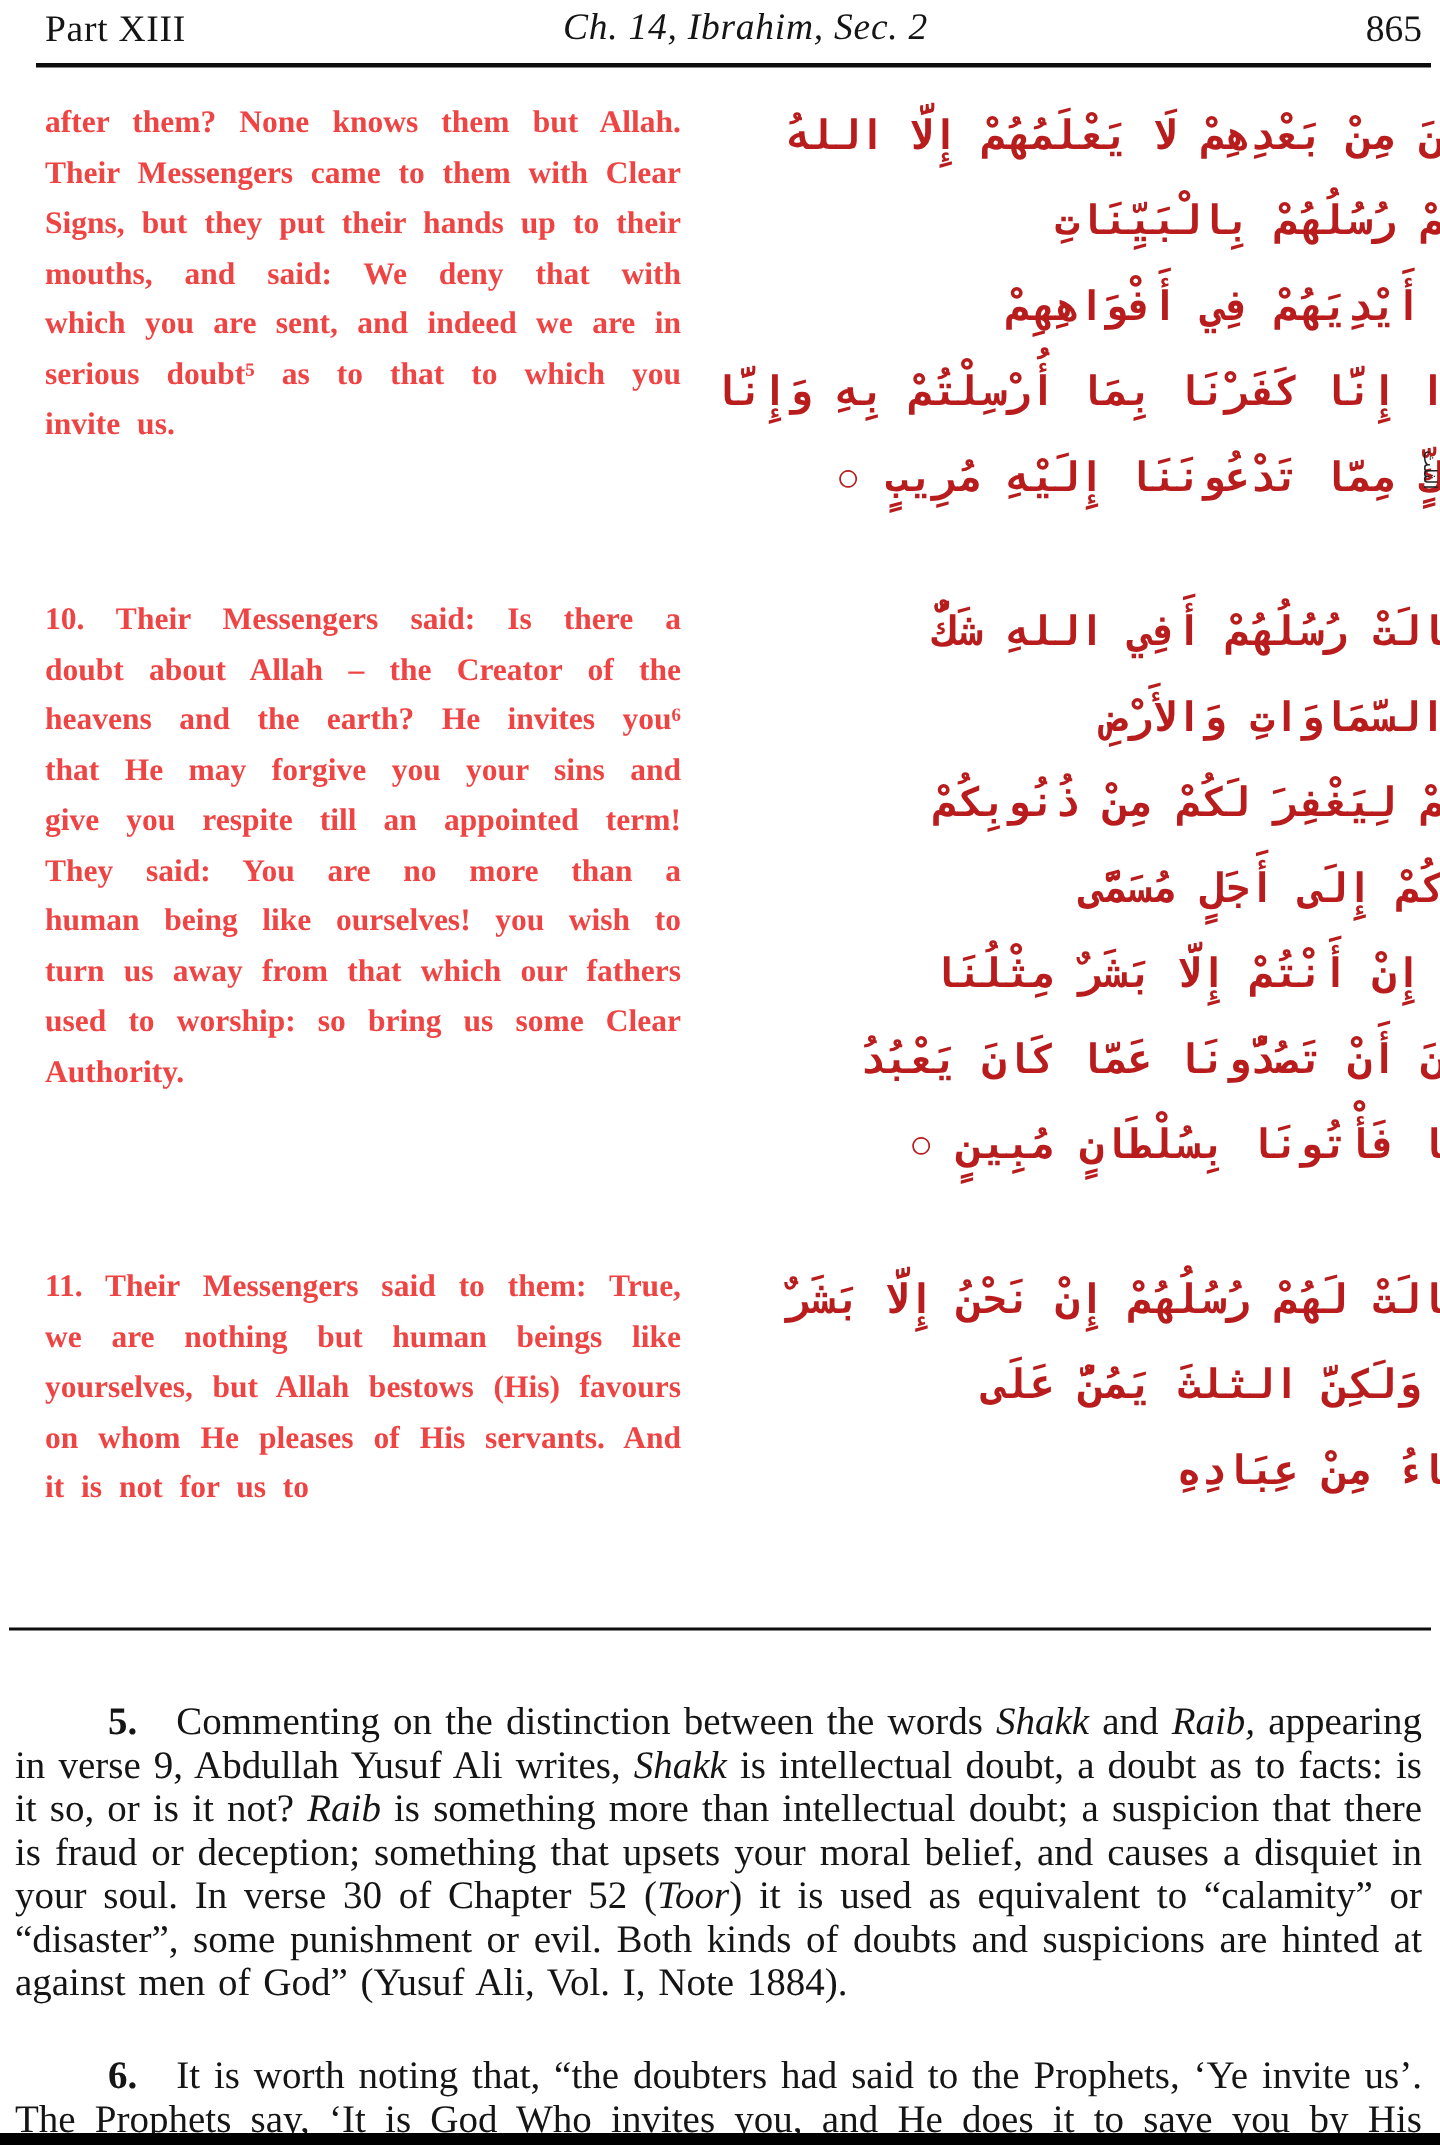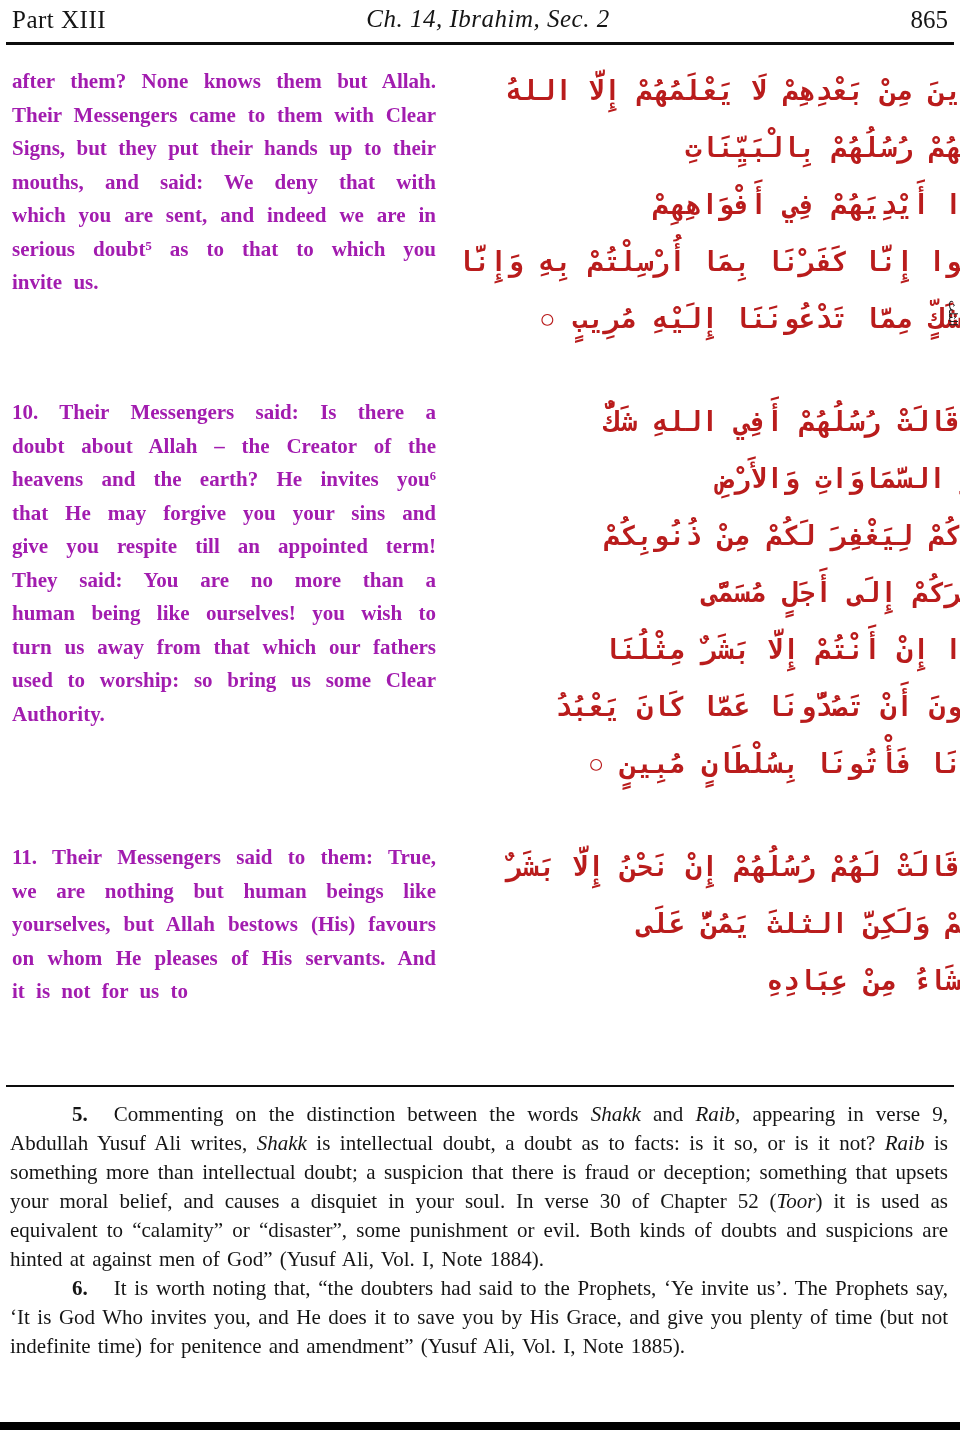--- a/index.html
+++ b/index.html
@@ -3,21 +3,21 @@
 <meta charset="utf-8">
 <style>
   * { margin: 0; padding: 0; box-sizing: border-box; }
   html, body { width: 960px; }
   body {
     width: 960px; height: 1430px;
     background: #ffffff; color: #151515;
     font-family: "Liberation Serif", "DejaVu Serif", serif;
     overflow: hidden; position: relative;
   }
-  .page { position: relative; width: 960px; height: 1430px; padding: 4px 10px 0 10px; }
+  .page { position: relative; width: 960px; height: 1430px; padding: 4px 10px 0 28px; }
 
   
   .page-header { position: relative; height: 36px; font-size: 25px; }
   .part-label { position: absolute; left: 2px; top: 2px; letter-spacing: 0.5px; }
   .chapter-title { position: absolute; left: 16px; right: 0; top: 1px; text-align: center; font-style: italic; letter-spacing: 0.5px; }
   .page-number { position: absolute; right: 2px; top: 2px; text-align: right; }
   .header-rule { border-top: 3px solid #0d0d0d; margin: 2px -4px 0 -4px; }
 
   
   .content {
@@ -28,21 +28,21 @@
     margin-top: 20px;
     padding: 0 2px;
   }
   .verse-en {
     grid-column: 1;
     font-weight: bold;
     font-size: 21px;
     line-height: 33.5px;
     text-align: justify;
     word-spacing: 6px;
-    color: #a21caf;
+    color: #ef4444;
   }
   .verse-ar {
     grid-column: 2;
     direction: rtl;
     font-family: Liberation Mono, monospace;
     font-weight: bold;
     font-size: 27px;
     line-height: 57px;
     color: #b91c1c;
     padding-right: 2px;
@@ -54,23 +54,23 @@
     position: absolute; right: 0px; top: 300px;
     writing-mode: vertical-rl;
     font-family: "DejaVu Sans", sans-serif;
     font-size: 12px; color: #222;
   }
 
   
   .footnote-rule { position: absolute; left: 6px; right: 6px; top: 1085px; border-top: 2.5px solid #0d0d0d; }
   .footnotes { position: absolute; left: 10px; right: 12px; top: 1100px; }
   .footnote {
-    font-size: 21px; line-height: 29px;
+    font-size: 26px; line-height: 29px;
     text-align: justify; word-spacing: 2px;
-    text-indent: 62px; color: #151515;
+    text-indent: 62px; color: #151515; margin-top: 33px;
   }
   .fn-num { font-weight: bold; margin-right: 26px; }
 
   
   .bottom-bar { position: absolute; left: 0; right: 0; bottom: 0; height: 8px; background: #000; }
 </style>
 </head>
 <body>
 
 <div class="page">

